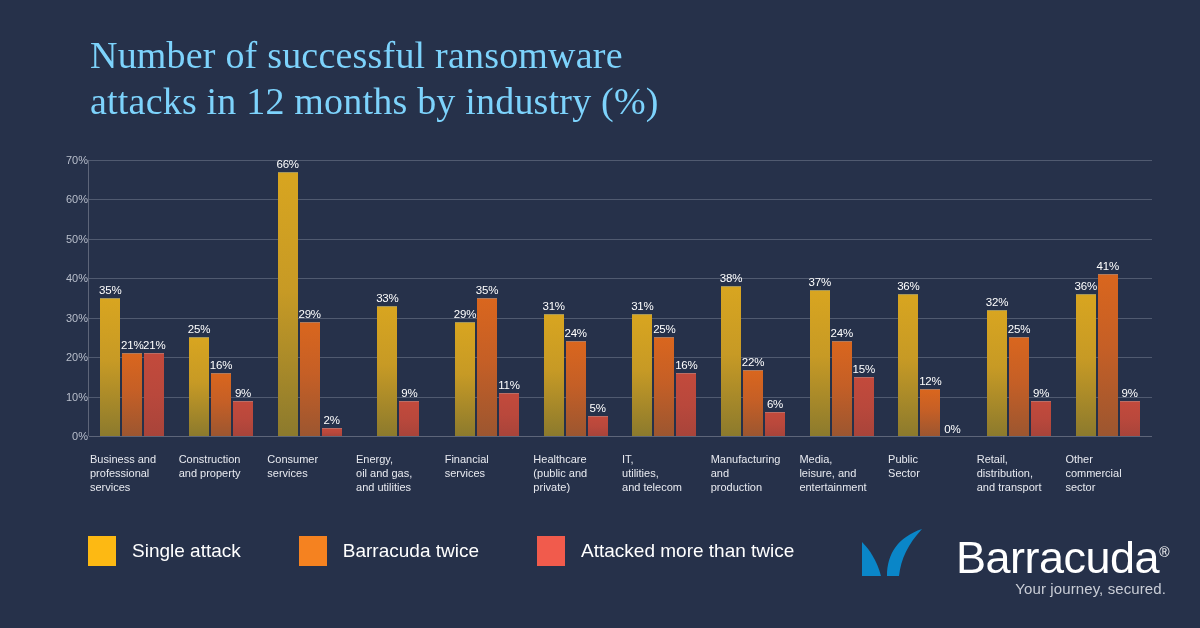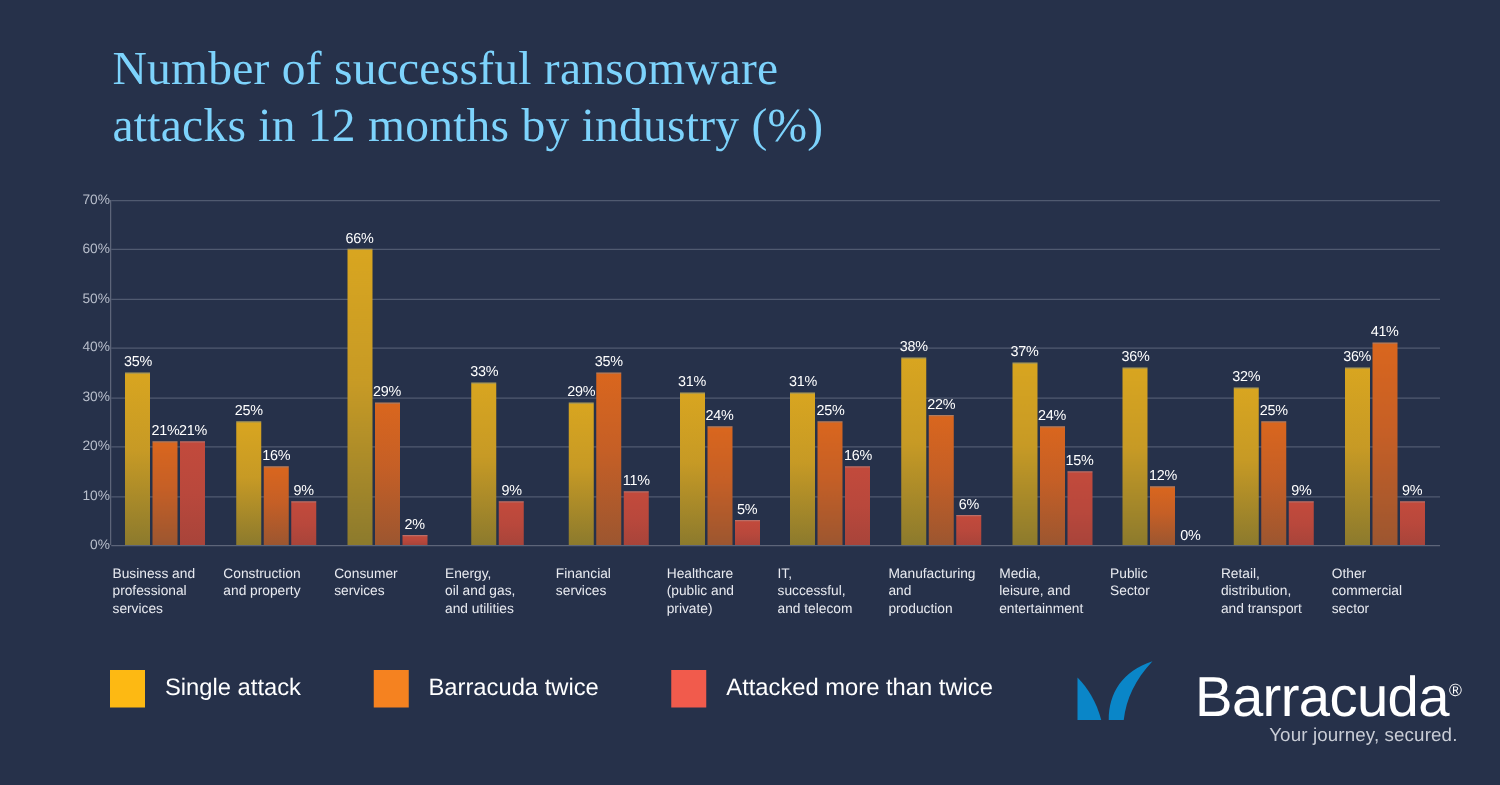--- a/index.html
+++ b/index.html
@@ -151,21 +151,21 @@
             </div>
           </div>
           <div class="bar-slot">
             <div class="bar s2" title="Construction and property – Attacked more than twice: 9%" style="height: 35.4857px;">
               <div class="bar-label">9%</div>
             </div>
           </div>
         </div>
         <div class="group">
           <div class="bar-slot">
-            <div class="bar s0" title="Consumer services – Single attack: 66%" style="height: 237px;">
+            <div class="bar s0" title="Consumer services – Single attack: 66%" style="height: 264px;">
               <div class="bar-label">66%</div>
             </div>
           </div>
           <div class="bar-slot">
             <div class="bar s1" title="Consumer services – Attacked twice: 29%" style="height: 114.343px;">
               <div class="bar-label">29%</div>
             </div>
           </div>
           <div class="bar-slot">
             <div class="bar s2" title="Consumer services – Attacked more than twice: 2%" style="height: 7.88571px;">
@@ -236,21 +236,21 @@
             </div>
           </div>
         </div>
         <div class="group">
           <div class="bar-slot">
             <div class="bar s0" title="Manufacturing and production – Single attack: 38%" style="height: 149.829px;">
               <div class="bar-label">38%</div>
             </div>
           </div>
           <div class="bar-slot">
-            <div class="bar s1" title="Manufacturing and production – Attacked twice: 22%" style="height: 104px;">
+            <div class="bar s1" title="Manufacturing and production – Attacked twice: 22%" style="height: 66px;">
               <div class="bar-label">22%</div>
             </div>
           </div>
           <div class="bar-slot">
             <div class="bar s2" title="Manufacturing and production – Attacked more than twice: 6%" style="height: 23.6571px;">
               <div class="bar-label">6%</div>
             </div>
           </div>
         </div>
         <div class="group">
@@ -334,21 +334,21 @@
 services</div>
       <div class="x-label">Energy,
 oil and gas,
 and utilities</div>
       <div class="x-label">Financial
 services</div>
       <div class="x-label">Healthcare
 (public and
 private)</div>
       <div class="x-label">IT,
-successful,
+utilities,
 and telecom</div>
       <div class="x-label">Manufacturing
 and
 production</div>
       <div class="x-label">Media,
 leisure, and
 entertainment</div>
       <div class="x-label">Public
 Sector</div>
       <div class="x-label">Retail,

